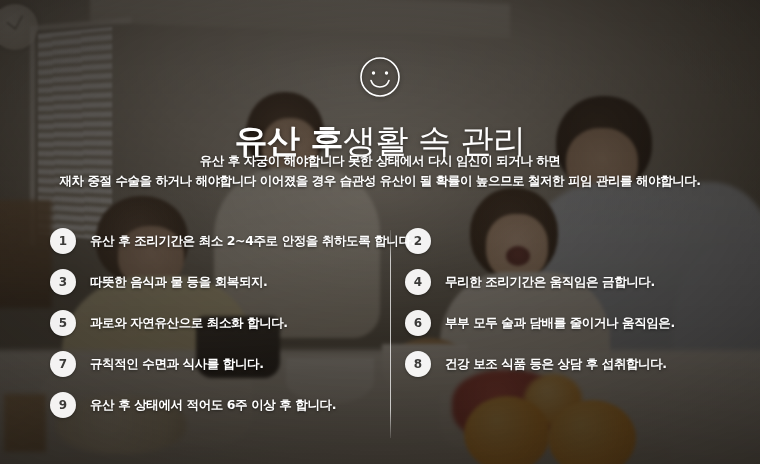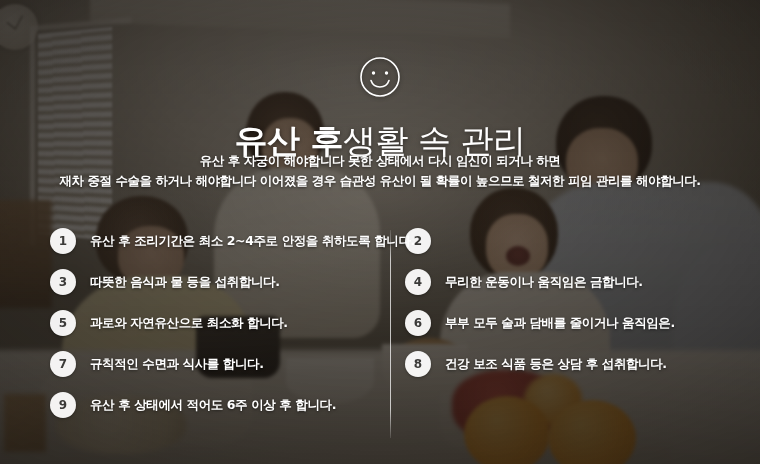--- a/index.html
+++ b/index.html
@@ -521,21 +521,21 @@
     <div class="divider"></div>
 
     <div class="columns">
       <div class="col col-left">
         <div class="item">
           <span class="badge">1</span>
           <span class="item-text">유산 후 조리기간은 최소 2~4주로 안정을 취하도록 합니다.</span>
         </div>
         <div class="item">
           <span class="badge">3</span>
-          <span class="item-text">따뜻한 음식과 물 등을 섭취합니다.</span>
+          <span class="item-text">따뜻한 음식과 물 등을 회복되지.</span>
         </div>
         <div class="item">
           <span class="badge">5</span>
           <span class="item-text">과로와 자연유산으로 최소화 합니다.</span>
         </div>
         <div class="item">
           <span class="badge">7</span>
           <span class="item-text">규칙적인 수면과 식사를 합니다.</span>
         </div>
         <div class="item">
@@ -543,21 +543,21 @@
           <span class="item-text">유산 후 상태에서 적어도 6주 이상 후 합니다.</span>
         </div>
       </div>
 
       <div class="col col-right">
         <div class="item">
           <span class="badge">2</span>
         </div>
         <div class="item">
           <span class="badge">4</span>
-          <span class="item-text">무리한 운동이나 움직임은 금합니다.</span>
+          <span class="item-text">무리한 조리기간은 움직임은 금합니다.</span>
         </div>
         <div class="item">
           <span class="badge">6</span>
           <span class="item-text">부부 모두 술과 담배를 줄이거나 움직임은.</span>
         </div>
         <div class="item">
           <span class="badge">8</span>
           <span class="item-text">건강 보조 식품 등은 상담 후 섭취합니다.</span>
         </div>
       </div>

